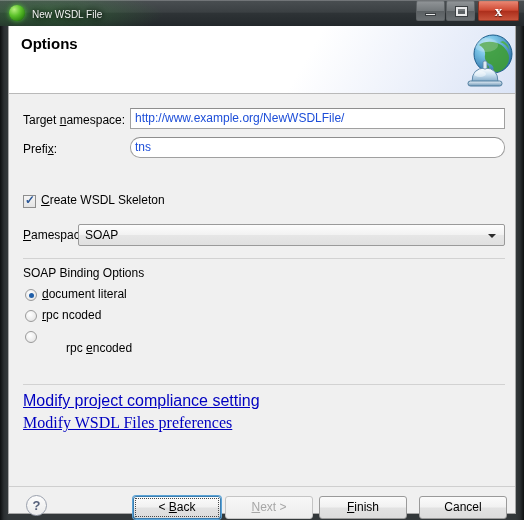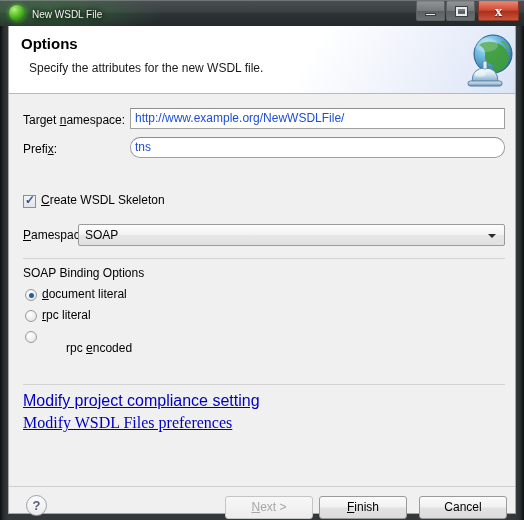--- a/index.html
+++ b/index.html
@@ -293,21 +293,20 @@
     </div>
     <div class="capbtn" id="btn-close">
       <span class="glyph">x</span>
     </div>
   </div>
 
   <div id="client">
 
     <div id="header">
       <div id="header-title">Options</div>
-      <div id="header-desc">Specify the attributes for the new WSDL file.</div>
 
       <svg id="header-icon" viewBox="0 0 56 62">
         <defs>
           <radialGradient id="gGlobe" cx="35%" cy="28%" r="75%">
             <stop offset="0%" stop-color="#bfe6f5"></stop>
             <stop offset="35%" stop-color="#7cc6e8"></stop>
             <stop offset="100%" stop-color="#2c6fa8"></stop>
           </radialGradient>
           <linearGradient id="gBell" x1="0" y1="0" x2="0" y2="1">
             <stop offset="0%" stop-color="#ffffff"></stop>
@@ -355,34 +354,38 @@
       <div class="hsep" style="left:14px; top:164px; width:482px;"></div>
 
       <div class="lbl" style="left:14px; top:172px;">SOAP Binding Options</div>
 
       <div class="radio" style="left:16px; top:195px;">
         <span class="dot"></span>
       </div>
       <div class="lbl" style="left:33px; top:193px;"><span></span><span class="mn">d</span><span>ocument literal</span></div>
 
       <div class="radio" style="left:16px; top:216px;"></div>
-      <div class="lbl" style="left:33px; top:214px;"><span></span><span class="mn">r</span><span>pc literal</span></div>
+      <div class="lbl" style="left:33px; top:214px;"><span></span><span class="mn">r</span><span>pc ncoded</span></div>
 
       <div class="radio" style="left:16px; top:237px;"></div>
       <div class="lbl" style="left:33px; top:247px;padding-left:24px;"><span>rpc </span><span class="mn">e</span><span>ncoded</span></div>
 
       <div class="hsep" style="left:14px; top:290px; width:482px;"></div>
 
       <a class="link" style="left:14px; top:298px;">Modify project compliance setting</a>
       <a class="link" style="left:14px; top:320px;font-family:Liberation Serif, serif;">Modify WSDL Files preferences</a>
     </div>
 
     <div id="footer">
       <div id="help-icon">?</div>
 
+      <div class="btn focused" id="btn-back">
+        <span class="inner"></span>
+        <span class="cap"><span>&lt; </span><span class="mn">B</span><span>ack</span></span>
+      </div>
 
       <div class="btn disabled" id="btn-next">
         <span class="cap"><span></span><span class="mn">N</span><span>ext &gt;</span></span>
       </div>
 
       <div class="btn" id="btn-finish">
         <span class="cap"><span></span><span class="mn">F</span><span>inish</span></span>
       </div>
 
       <div class="btn" id="btn-cancel">

